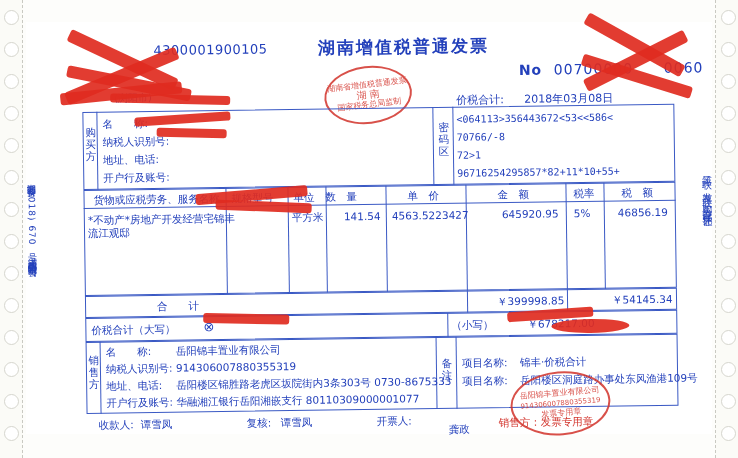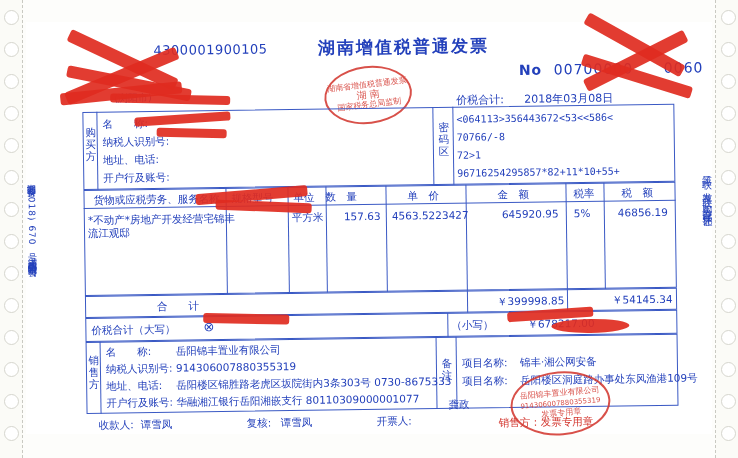--- a/index.html
+++ b/index.html
@@ -145,21 +145,21 @@
     <div class="lbl" style="left:268px;top:168px;">单位</div>
     <div class="lbl" style="left:300px;top:168px;">数　量</div>
     <div class="lbl" style="left:382px;top:168px;">单　价</div>
     <div class="lbl" style="left:472px;top:168px;">金　额</div>
     <div class="lbl" style="left:548px;top:168px;">税率</div>
     <div class="lbl" style="left:596px;top:168px;">税　额</div>
 
     <div class="val" style="left:62px;top:188px;">*不动产*房地产开发经营宅锦丰
 流江观邸</div>
     <div class="val" style="left:266px;top:188px;">平方米</div>
-    <div class="val" style="left:318px;top:188px;">157.63</div>
+    <div class="val" style="left:318px;top:188px;">141.54</div>
     <div class="val" style="left:366px;top:188px;">4563.5223427</div>
     <div class="val" style="left:476px;top:188px;">645920.95</div>
     <div class="val" style="left:548px;top:188px;">5%</div>
     <div class="val" style="left:592px;top:188px;">46856.19</div>
 
     <div class="box" style="left:58px;top:270px;width:592px;height:22px;"></div>
     <div class="vline" style="left:440px;top:270px;height:22px;"></div>
     <div class="vline" style="left:540px;top:270px;height:22px;"></div>
     <div class="lbl" style="left:130px;top:275px;">合　　计</div>
     <div class="val" style="left:470px;top:275px;">￥399998.85</div>
@@ -182,30 +182,30 @@
     <div class="val" style="left:148px;top:320px;">岳阳锦丰置业有限公司</div>
     <div class="lbl" style="left:78px;top:337px;">纳税人识别号:</div>
     <div class="val" style="left:148px;top:337px;">914306007880355319</div>
     <div class="lbl" style="left:78px;top:354px;">地址、电话:</div>
     <div class="val" style="left:148px;top:354px;">岳阳楼区锦胜路老虎区坂院街内3条303号 0730-8675333</div>
     <div class="lbl" style="left:78px;top:371px;">开户行及账号:</div>
     <div class="val" style="left:148px;top:371px;">华融湘江银行岳阳湘嵌支行 80110309000001077</div>
 
     <div class="vert" style="left:412px;top:336px;">备<br>注</div>
     <div class="lbl" style="left:434px;top:336px;">项目名称:</div>
-    <div class="val" style="left:492px;top:336px;">锦丰·湘公网安备</div>
+    <div class="val" style="left:492px;top:336px;">锦丰·价税合计</div>
     <div class="lbl" style="left:434px;top:354px;">项目名称:</div>
     <div class="val" style="left:492px;top:354px;">岳阳楼区洞庭路办事处东风渔港109号</div>
 
     <div class="lbl" style="left:70px;top:393px;">收款人:</div>
     <div class="val" style="left:112px;top:393px;">谭雪凤</div>
     <div class="lbl" style="left:218px;top:393px;">复核:</div>
     <div class="val" style="left:252px;top:393px;">谭雪凤</div>
     <div class="lbl" style="left:348px;top:393px;">开票人:</div>
-    <div class="val" style="left:420px;top:377px;">龚政</div>
+    <div class="val" style="left:420px;top:402px;">龚政</div>
 
     <div class="side-left">湘公网安备 (2018) 670号 湖南天成防伪印制有限公司</div>
     <div class="side-right">第二联：发票联  购买方记账凭证</div>
 
     <div class="stamp" style="left:482px;top:352px;width:96px;height:60px;transform:rotate(-4deg);">
       <div>
         <div>岳阳锦丰置业有限公司</div>
         <div style="font-size:7px;">914306007880355319</div>
         <div>发票专用章</div>
       </div>

